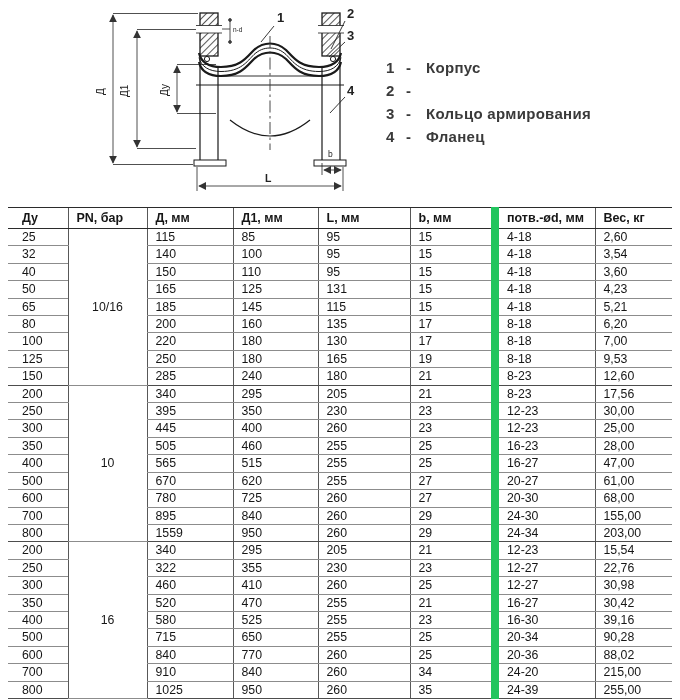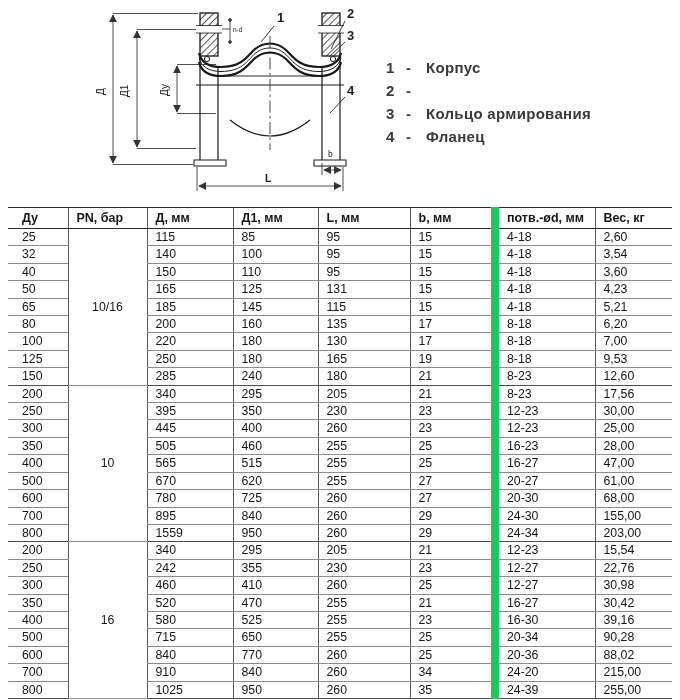--- a/index.html
+++ b/index.html
@@ -326,21 +326,21 @@
           <td class="c1 pn" rowspan="9">16</td>
           <td class="c2">340</td>
           <td class="c3">295</td>
           <td class="c4">205</td>
           <td class="c5">21</td>
           <td class="c6">12-23</td>
           <td class="c7">15,54</td>
         </tr>
         <tr>
           <td class="c0">250</td>
-          <td class="c2">242</td>
+          <td class="c2">322</td>
           <td class="c3">355</td>
           <td class="c4">230</td>
           <td class="c5">23</td>
           <td class="c6">12-27</td>
           <td class="c7">22,76</td>
         </tr>
         <tr>
           <td class="c0">300</td>
           <td class="c2">460</td>
           <td class="c3">410</td>

